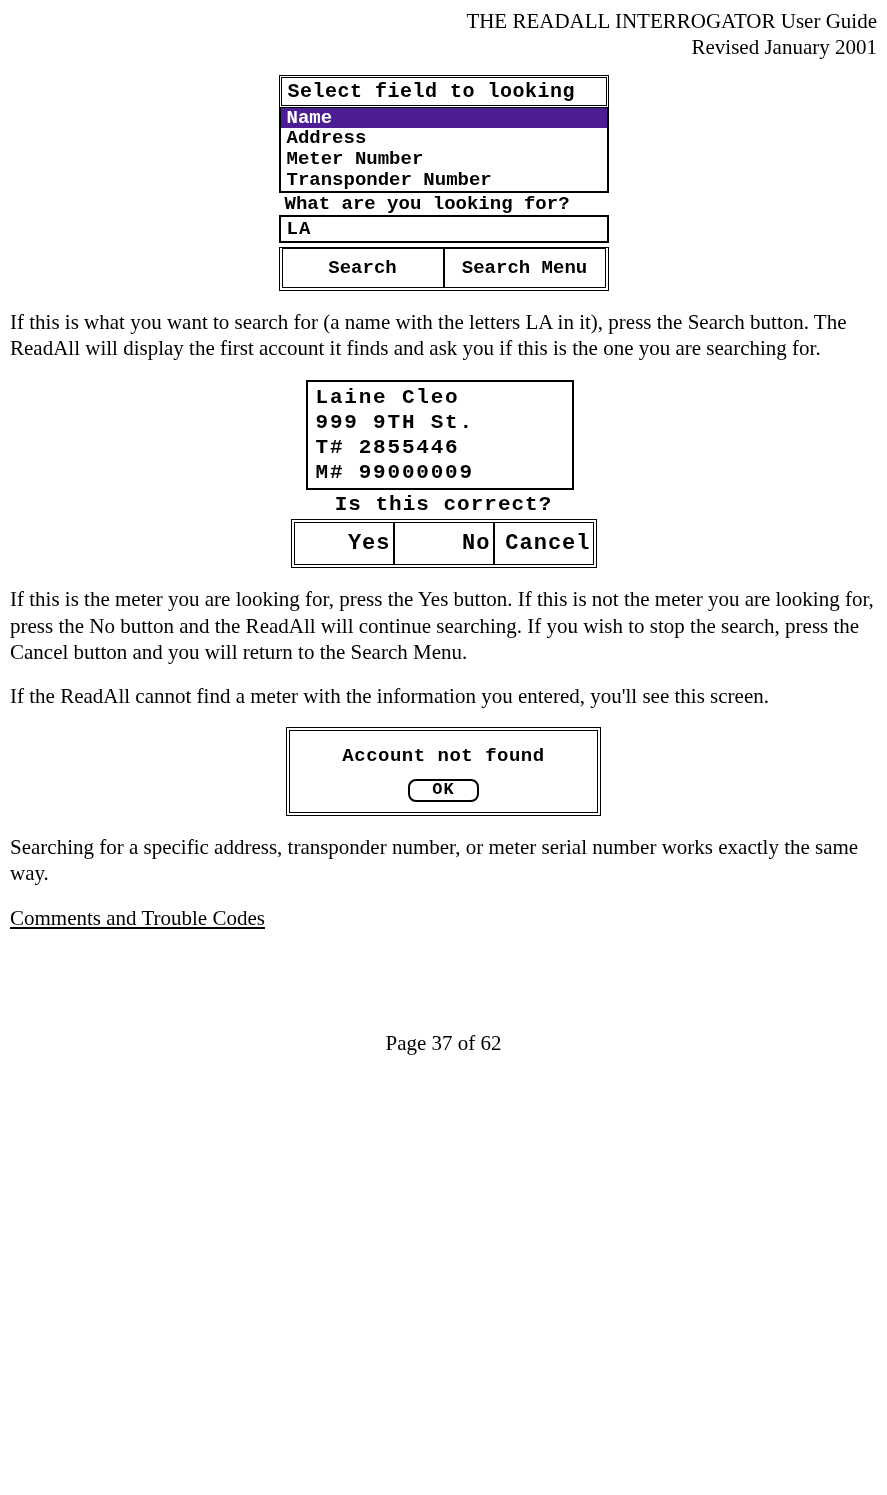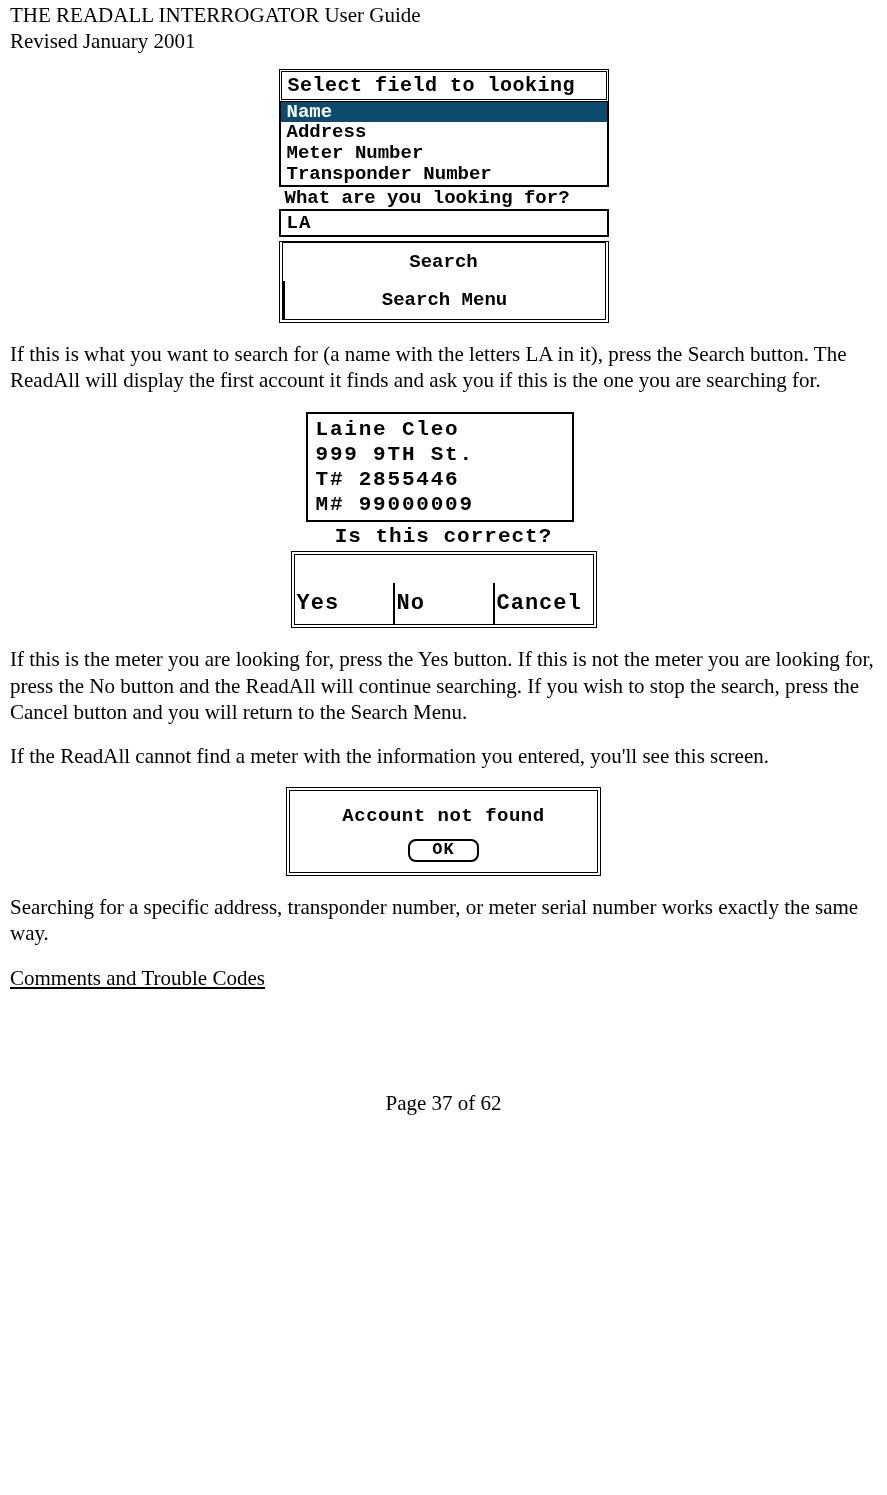--- a/index.html
+++ b/index.html
@@ -5,22 +5,22 @@
   body {
     font-family: "Times New Roman", Times, serif;
     font-size: 21px;
     color: #000;
     background: #fff;
     margin: 0;
     padding: 0 10px;
     width: 867px;
   }
   .header {
-    text-align: left;
-    margin-top: 2px;
+    text-align: right;
+    margin-top: 8px;
     line-height: 1.25;
     font-family: Liberation Serif, serif;
   }
   .body-text {
     margin: 18px 0;
     line-height: 1.25;
   }
   .underline {
     text-decoration: underline;
   }
@@ -55,21 +55,21 @@
     border-bottom: 2px solid #000;
   }
   .screen1 .list-item {
     padding: 0px 6px;
     font-size: 19px;
     font-weight: bold;
     font-family: "Courier New", monospace;
     line-height: 1.1;
   }
   .screen1 .list-item.selected {
-    background: #0c4a6e;
+    background: #4c1d95;
     color: #fff;
   }
   .screen1 .prompt {
     padding: 0px 6px;
     font-size: 19px;
     font-weight: bold;
     font-family: "Courier New", monospace;
   }
   .screen1 .input-box {
     border: 2px solid #000;
@@ -78,21 +78,20 @@
     font-weight: bold;
     letter-spacing: 1px;
     font-family: "Courier New", monospace;
     min-height: 22px;
   }
   .screen1 .btn-row {
     display: flex;
     border: 4px double #000;
     border-top: 2px solid #000;
     margin-top: 4px;
-    flex-direction: column;
   }
   .screen1 .btn {
     flex: 1;
     padding: 8px 4px;
     text-align: center;
     font-size: 19px;
     font-weight: bold;
     font-family: "Courier New", monospace;
   }
   .screen1 .btn + .btn {
@@ -129,27 +128,26 @@
     font-weight: bold;
     letter-spacing: 1px;
     padding: 3px 0;
   }
   .screen2 .btn-row2 {
     display: flex;
     border: 4px double #000;
   }
   .screen2 .btn2 {
     flex: 1;
-    text-align: left;
+    text-align: right;
     padding: 8px 2px;
     font-family: "Courier New", monospace;
     font-size: 22px;
     font-weight: bold;
     letter-spacing: 1px;
-    margin-top: 28px;
   }
   .screen2 .btn2 + .btn2 {
     border-left: 2px solid #000;
   }
 
   
   .screen3 {
     width: 295px;
     border: 4px double #000;
     text-align: center;

